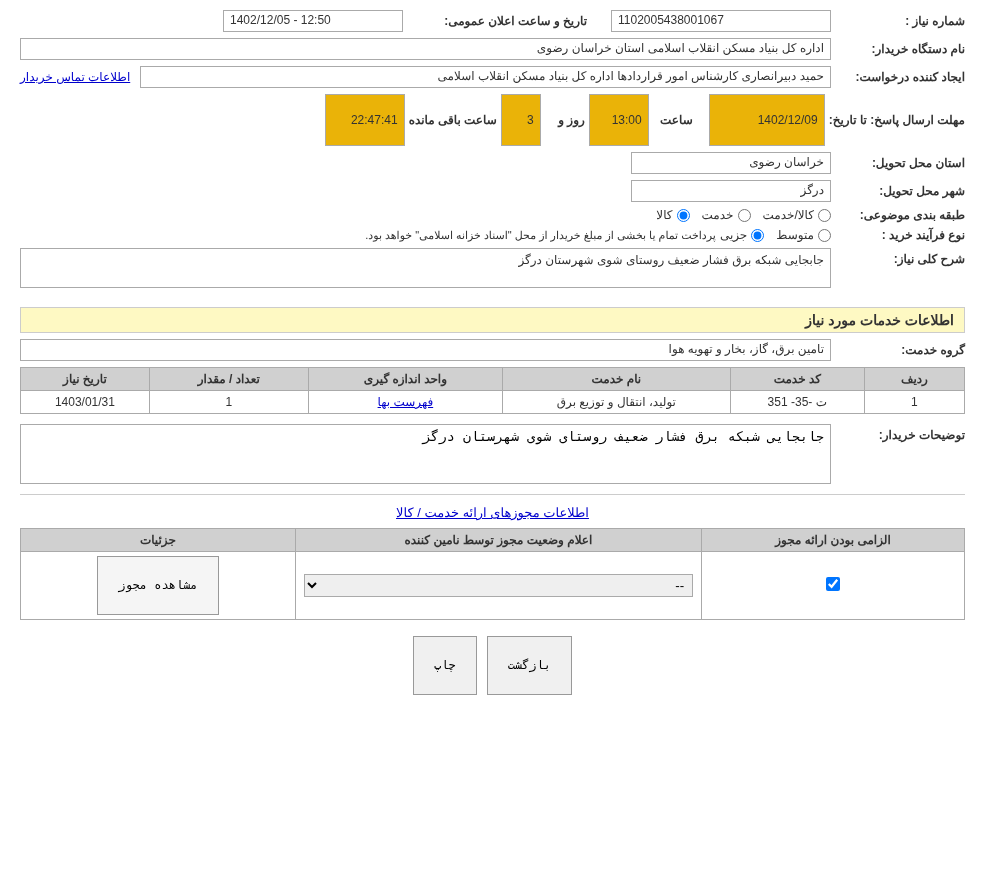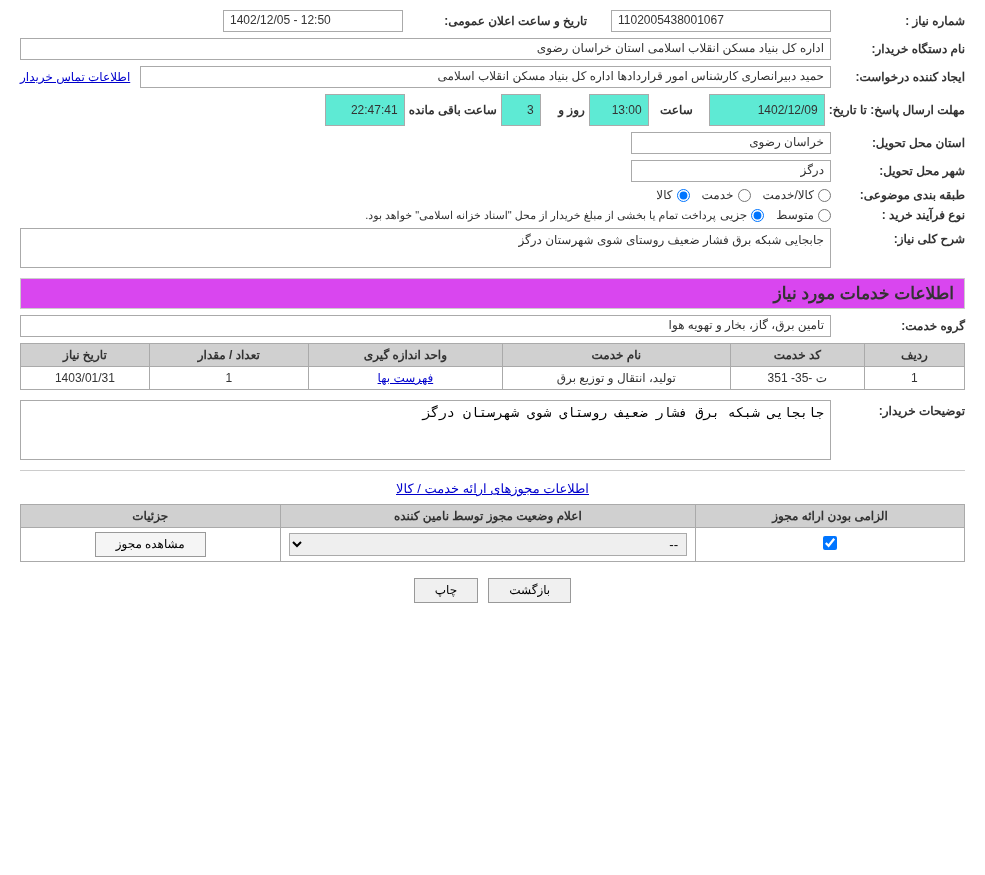--- a/index.html
+++ b/index.html
@@ -21,27 +21,27 @@
       color: #fff;
       text-align: right;
       padding: 8px 16px;
       font-size: 14px;
       font-weight: bold;
     }
     .content {
       padding: 10px 20px;
     }
     .section-title {
-      background: #d946ef;
+      background: #fef9c3;
       border: 1px solid #ccc;
       padding: 4px 10px;
       font-weight: bold;
-      margin: 10px 0 6px 0;
-      text-align: right;
-      font-size: 17px;
+      margin: 19px 0 6px 0;
+      text-align: right;
+      font-size: 14px;
     }
     .info-row {
       display: flex;
       align-items: center;
       margin-bottom: 6px;
       gap: 4px;
     }
     .label {
       font-weight: bold;
       white-space: nowrap;
@@ -64,23 +64,23 @@
       min-height: 22px;
       text-align: right;
     }
     .link-text {
       color: #0000cc;
       text-decoration: underline;
       cursor: pointer;
     }
     .small-box {
       border: 1px solid #aaa;
-      padding: 8px 6px;
+      padding: 18px 6px;
       min-height: 22px;
-      background: #5eead4;
+      background: #eab308;
     }
     .radio-group {
       display: flex;
       gap: 12px;
       align-items: center;
     }
     .radio-item {
       display: flex;
       align-items: center;
       gap: 4px;
@@ -116,26 +116,26 @@
       border-top: 1px solid #ccc;
       margin: 10px 0;
     }
     .button-row {
       display: flex;
       justify-content: center;
       gap: 10px;
       margin-top: 16px;
     }
     .btn {
-      padding: 4px 20px;
+      padding: 21px 20px;
       border: 1px solid #999;
       background: #f5f5f5;
       cursor: pointer;
       font-size: 12px;
-      font-family: Liberation Serif, serif;
+      font-family: Liberation Mono, monospace;
     }
     .btn-print {
       background: #f0f0f0;
     }
     .btn-back {
       background: #f0f0f0;
     }
     .license-table {
       width: 100%;
       border-collapse: collapse;

